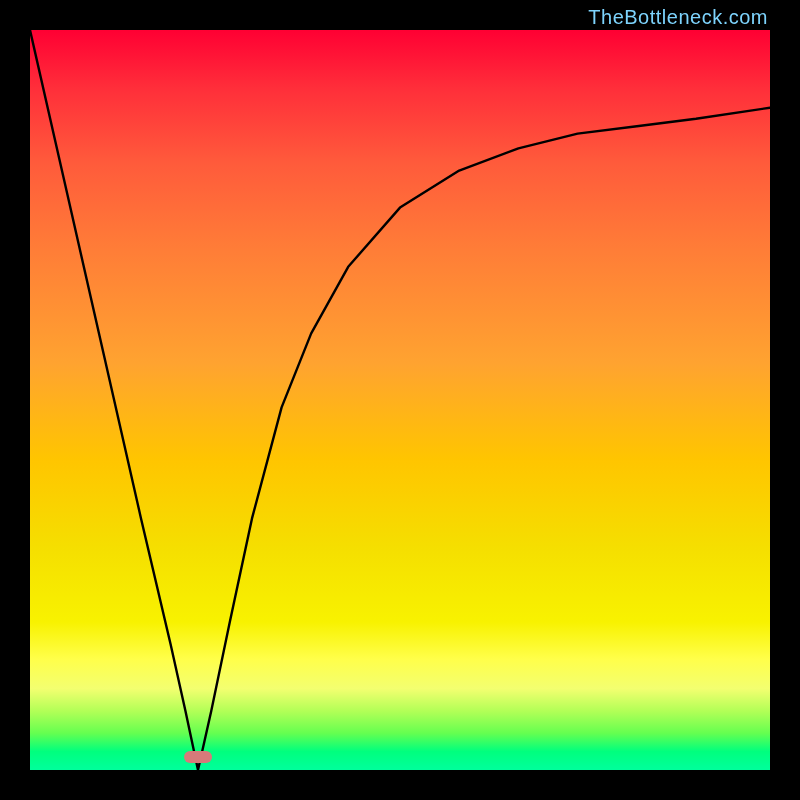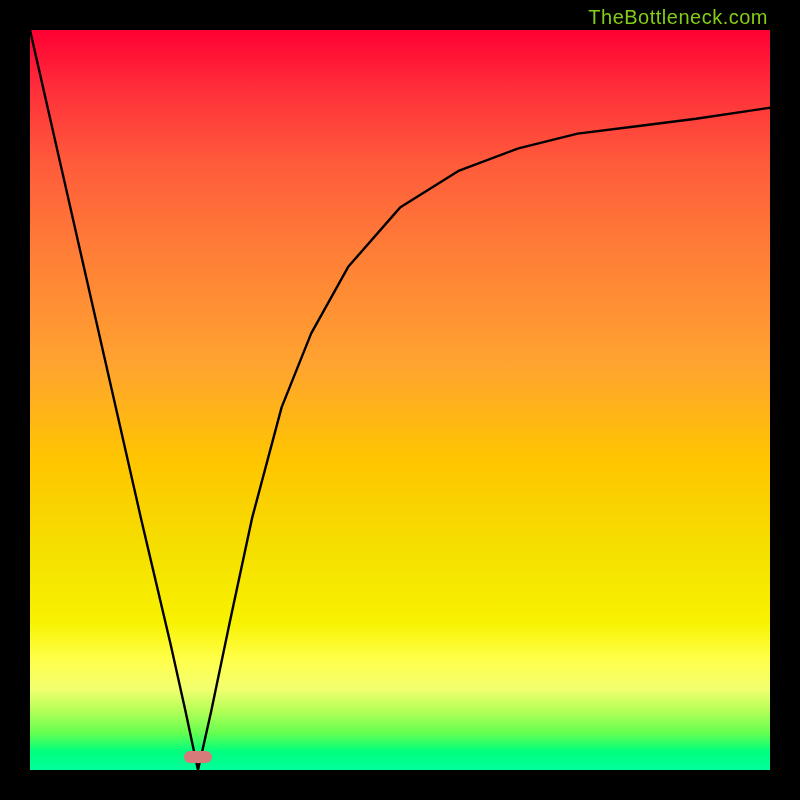--- a/index.html
+++ b/index.html
@@ -78,15 +78,15 @@
   <div class="plot-area">
     <div class="gradient-bg"></div>
 
     <svg class="curve-svg" viewBox="0 0 740 740" preserveAspectRatio="none">
       <path id="curve-path" fill="none" stroke="#000000" stroke-width="2.4" stroke-linejoin="round" stroke-linecap="round" d="M0.0 0.0 L37.0 162.8 L74.0 325.6 L111.0 488.4 L140.6 614.2 L155.4 680.8 L168.0 740.0 L181.3 680.8 L199.8 592.0 L222.0 488.4 L251.6 377.4 L281.2 303.4 L318.2 236.8 L370.0 177.6 L429.2 140.6 L488.4 118.4 L547.6 103.6 L606.8 96.2 L666.0 88.8 L740.0 77.7"></path>
     </svg>
 
     <div id="marker" class="red-dot" style="left: 167.98px; top: 727.42px; background: rgb(214, 122, 122);"></div>
   </div>
 
-  <div id="attribution" class="attribution" style="right: 32px; top: 6px; color: #84cc16;">TheBottleneck.com</div>
+  <div id="attribution" class="attribution" style="right: 32px; top: 6px; color: #7dd3fc;">TheBottleneck.com</div>
 
 </div>
 
 </body></html>

